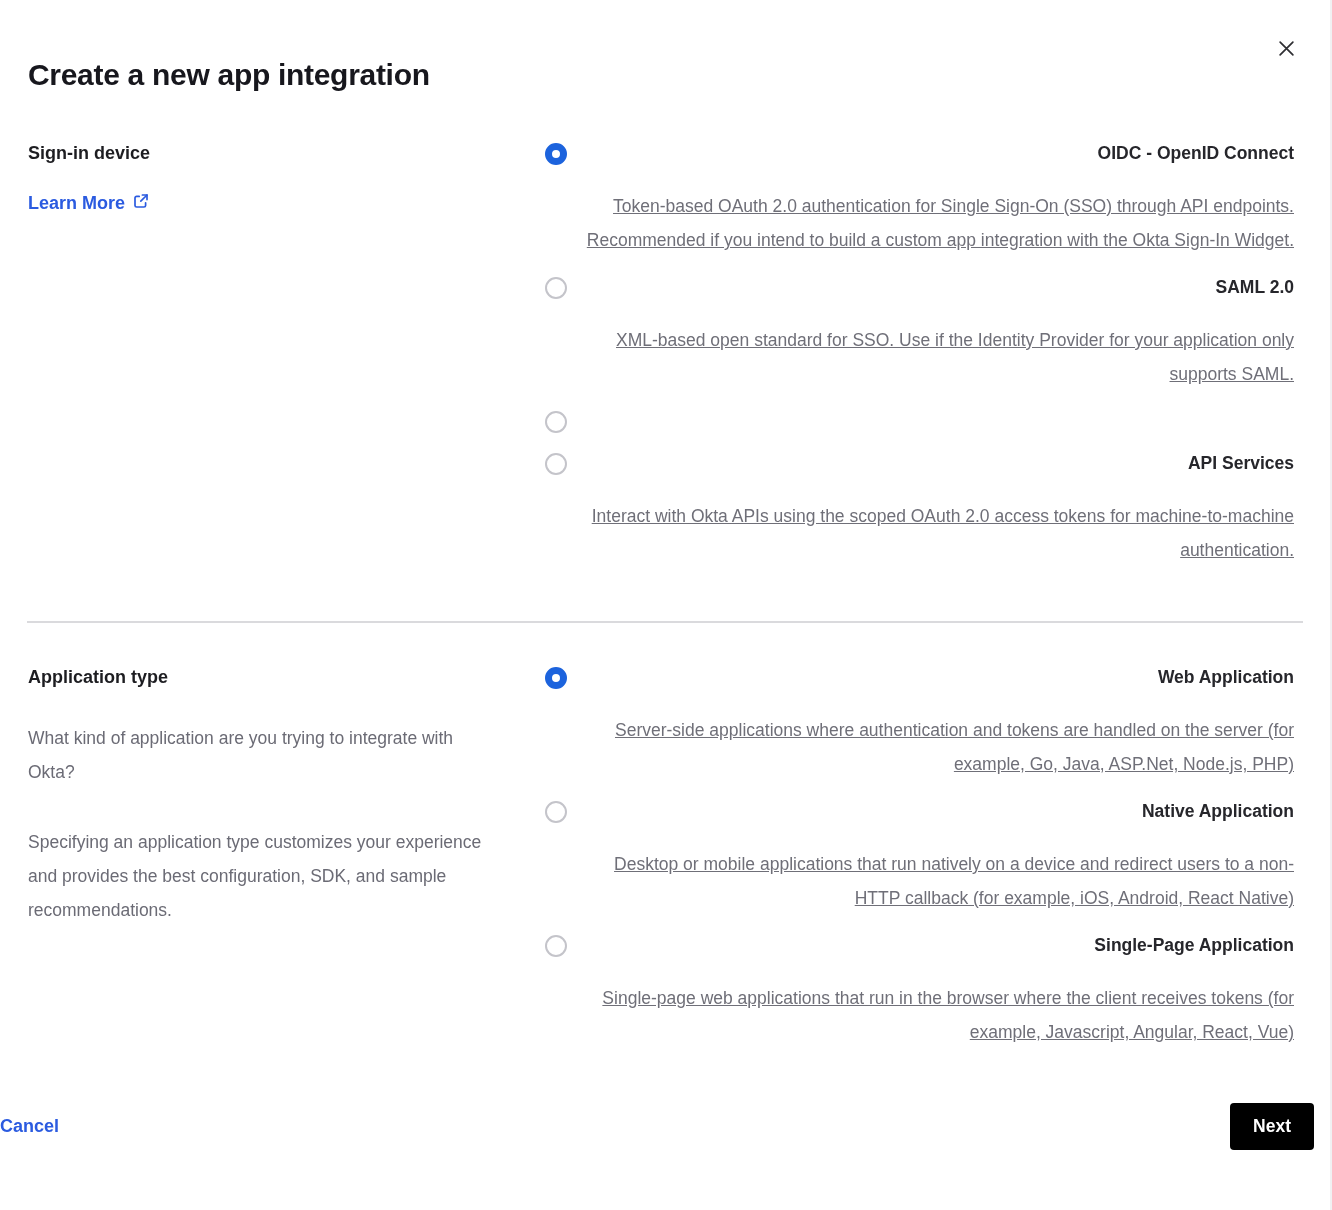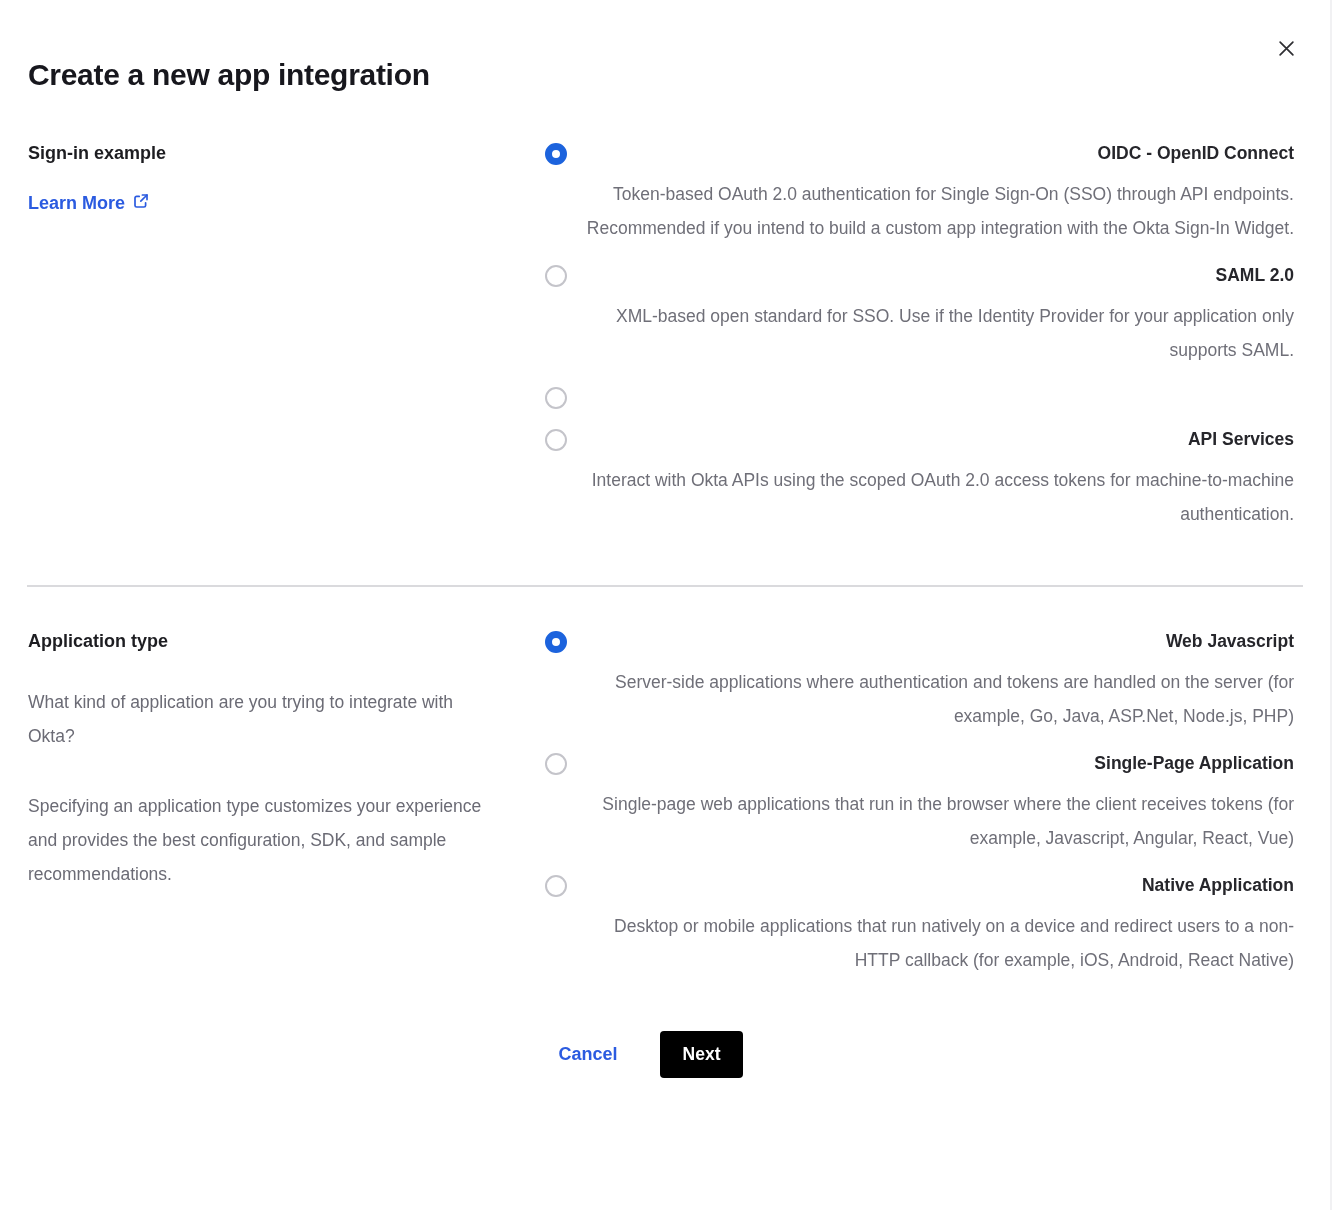--- a/index.html
+++ b/index.html
@@ -47,35 +47,35 @@
     width:22px; height:22px; border-radius:50%;
     margin-top:2px; background:#ffffff; cursor:pointer;
   }
   .radio.selected   { border:7px solid #1c63dd; }
   .radio.unselected { border:2px solid #c4c4ca; }
   .option-body { margin-left:18px;text-align:right; }
   .option-label {
     font-size:17.5px; font-weight:600; color:#26262b; line-height:24px;
   }
   .option-desc {
-    margin-top:12px; max-width:712px;
-    font-size:17.5px; font-weight:400; color:#6f6f78; line-height:34px;
+    margin-top:24px; max-width:712px;
+    font-size:17.5px; font-weight:400; color:#6f6f78; line-height:34px;text-decoration:underline;
   }
   .divider {
     border:none; border-top:2px solid #dadadd;
     margin:36px 27px 42px 27px;
   }
   .left-para {
     margin-top:32px; max-width:472px;
     font-size:17.5px; color:#6b6b75; line-height:34px;
   }
   .left-para + .left-para { margin-top:36px; }
   .footer {
-    display:flex; justify-content:center; align-items:center;
-    gap:42px; padding-right:28px; margin-top:36px;
+    display:flex; justify-content:space-between; align-items:center;
+    gap:42px; padding-right:16px; margin-top:36px;
   }
   .cancel-link {
     background:none; border:none; cursor:pointer;
     font-family:inherit; font-size:18px; font-weight:600; color:#2b5be0;
   }
   .next-btn {
     background:#000000; border:none; border-radius:4px; cursor:pointer;
     padding:13px 23px;
     font-family:Liberation Sans, sans-serif; font-size:17.5px; font-weight:700; color:#ffffff;
   }
@@ -88,21 +88,21 @@
     <svg viewBox="0 0 16 16" fill="none" stroke="currentColor" stroke-width="1.6" stroke-linecap="round">
       <path d="M2 2 L14 14 M14 2 L2 14"></path>
     </svg>
   </span>
 </button>
 
 <h1 class="dialog-title">Create a new app integration</h1>
 
 <div class="section section-1">
   <div>
-    <div class="section-label">Sign-in example</div>
+    <div class="section-label">Sign-in device</div>
     <a class="learn-more">
       <span>Learn More</span>
       <span>
         <svg viewBox="0 0 16 16" fill="none" stroke="currentColor" stroke-width="1.7" stroke-linecap="round" stroke-linejoin="round">
           <path d="M6.2 3.4 H3.6 C2.7 3.4 2 4.1 2 5 v7.4 C2 13.3 2.7 14 3.6 14 H11 c.9 0 1.6-.7 1.6-1.6 V9.8"></path>
           <path d="M9.4 2 H14 V6.6"></path>
           <path d="M14 2 L7.8 8.2"></path>
         </svg>
       </span>
     </a>
@@ -140,36 +140,36 @@
 <div class="section section-2">
   <div>
     <div class="section-label">Application type</div>
     <p class="left-para">What kind of application are you trying to integrate with Okta?</p>
     <p class="left-para">Specifying an application type customizes your experience and provides the best configuration, SDK, and sample recommendations.</p>
   </div>
   <div>
     <div class="option">
       <span class="radio selected"></span>
       <div class="option-body">
-        <div class="option-label">Web Javascript</div>
+        <div class="option-label">Web Application</div>
         <div class="option-desc">Server-side applications where authentication and tokens are handled on the server (for example, Go, Java, ASP.Net, Node.js, PHP)</div>
+      </div>
+    </div>
+    <div class="option">
+      <span class="radio unselected"></span>
+      <div class="option-body">
+        <div class="option-label">Native Application</div>
+        <div class="option-desc">Desktop or mobile applications that run natively on a device and redirect users to a non-HTTP callback (for example, iOS, Android, React Native)</div>
       </div>
     </div>
     <div class="option">
       <span class="radio unselected"></span>
       <div class="option-body">
         <div class="option-label">Single-Page Application</div>
         <div class="option-desc">Single-page web applications that run in the browser where the client receives tokens (for example, Javascript, Angular, React, Vue)</div>
-      </div>
-    </div>
-    <div class="option">
-      <span class="radio unselected"></span>
-      <div class="option-body">
-        <div class="option-label">Native Application</div>
-        <div class="option-desc">Desktop or mobile applications that run natively on a device and redirect users to a non-HTTP callback (for example, iOS, Android, React Native)</div>
       </div>
     </div>
   </div>
 </div>
 
 <div class="footer">
   <button class="cancel-link">Cancel</button>
   <button class="next-btn">Next</button>
 </div>
 

